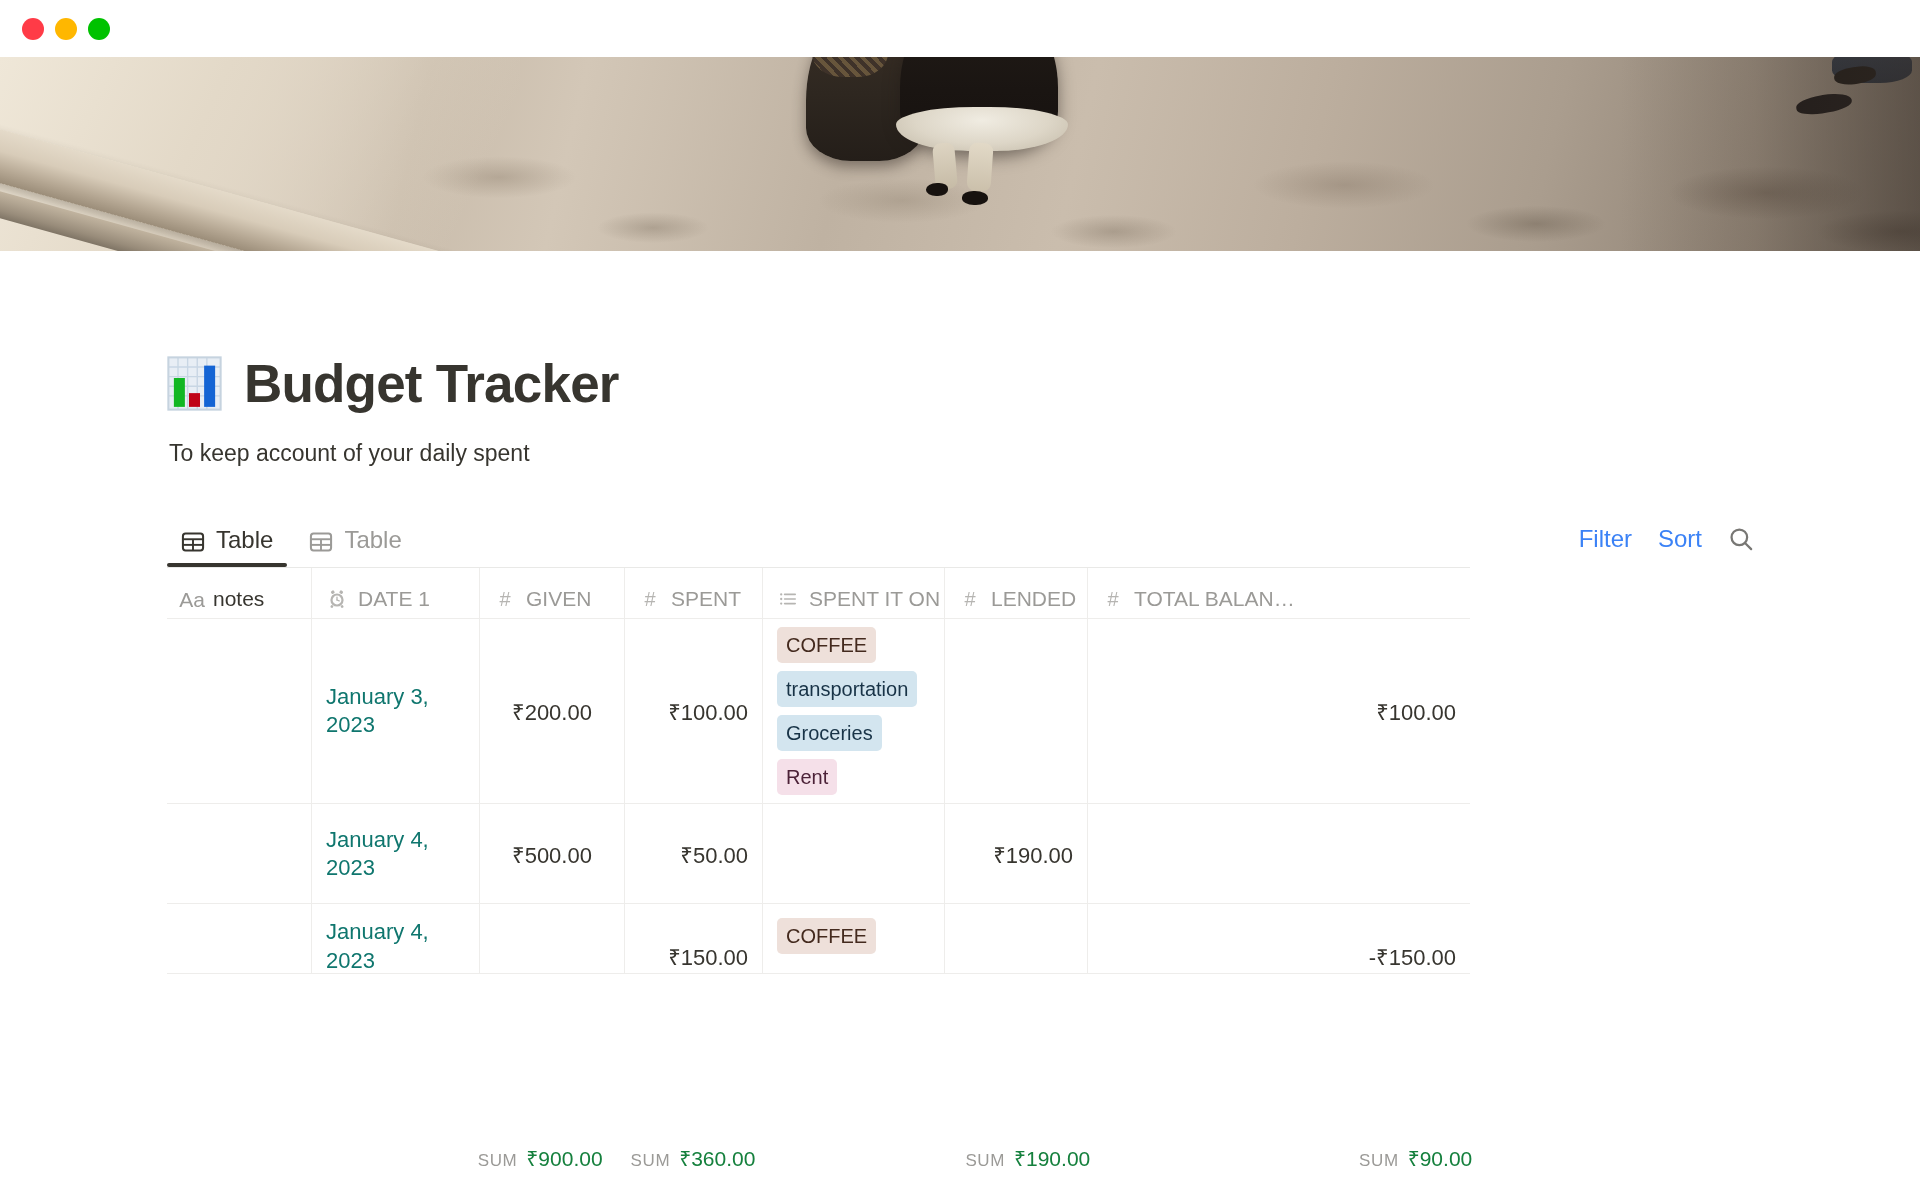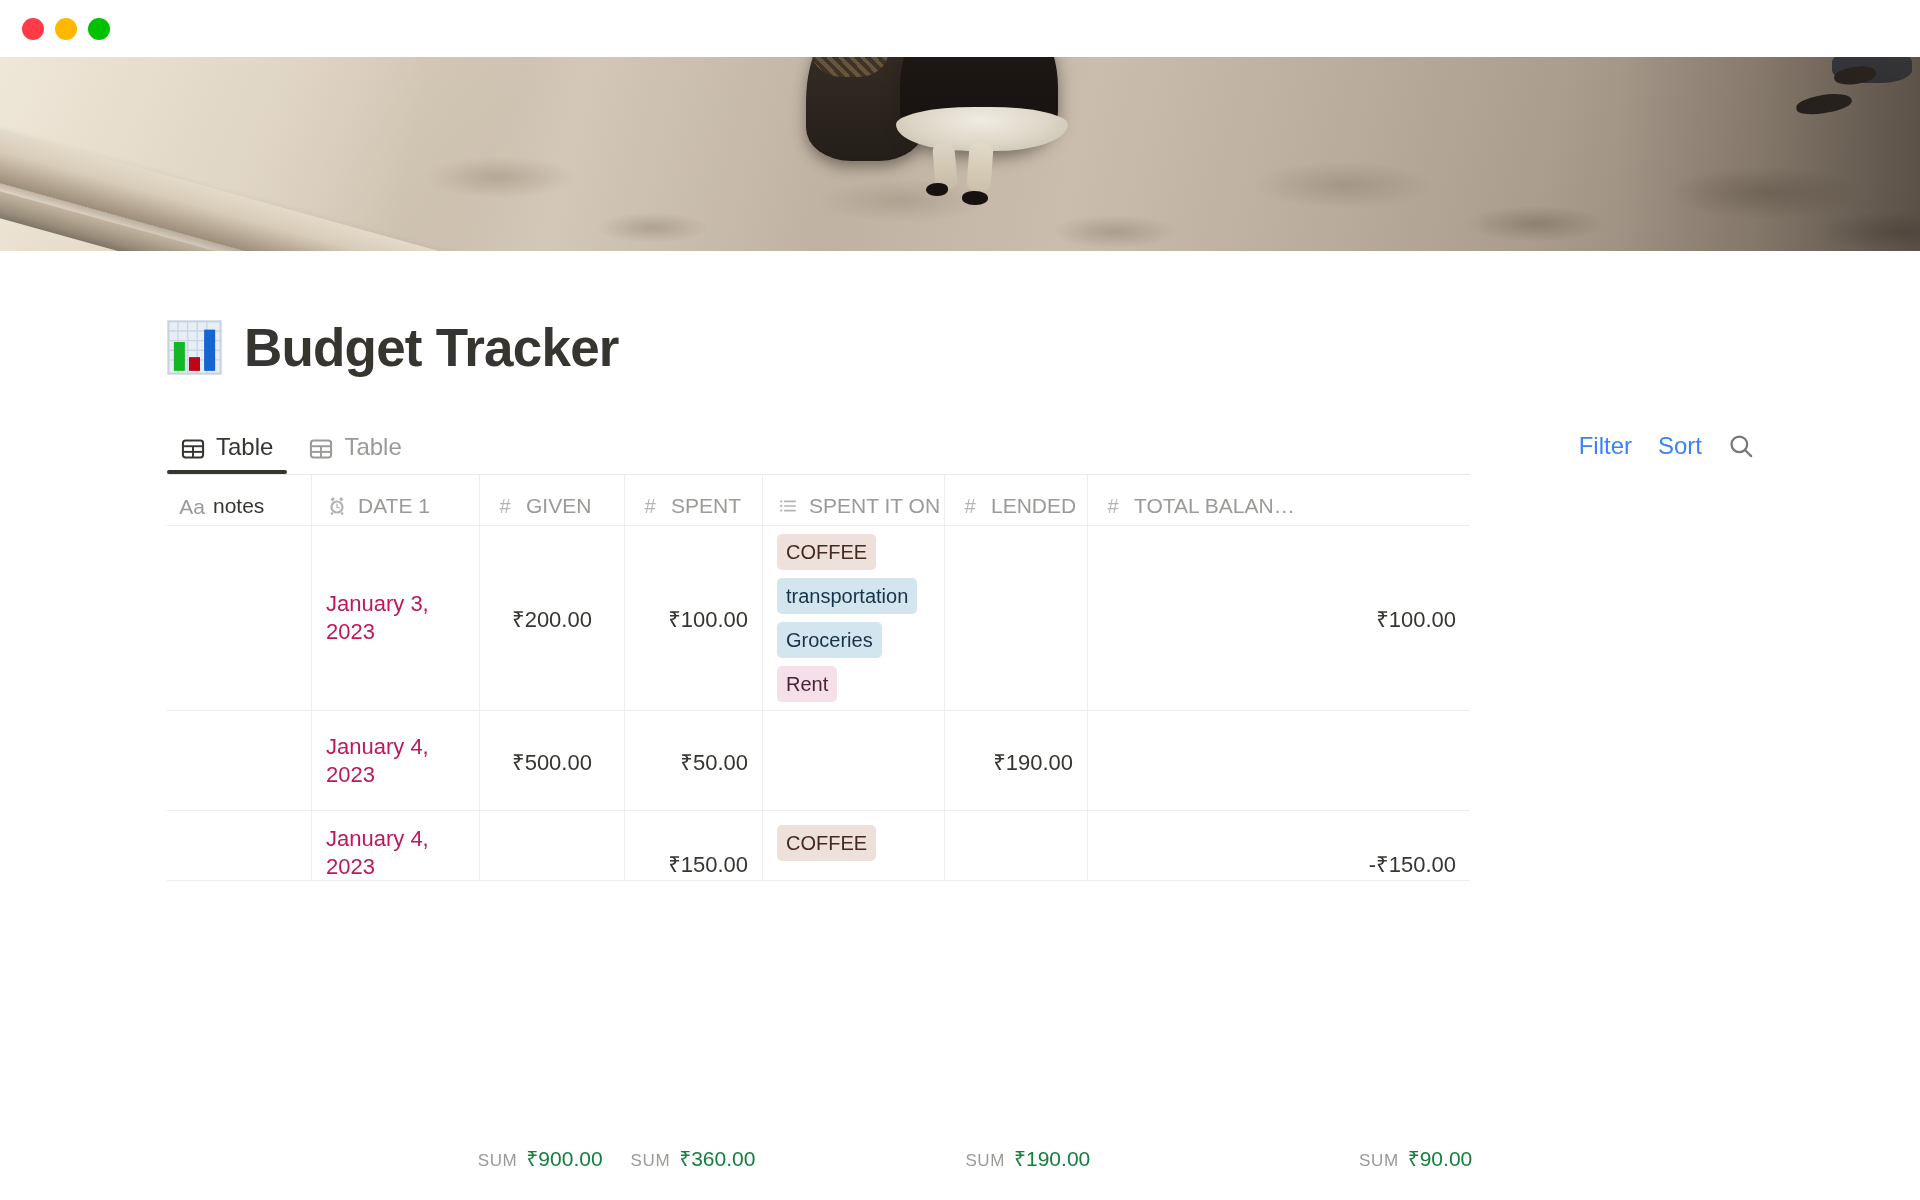--- a/index.html
+++ b/index.html
@@ -226,21 +226,21 @@
     width: 1600px;
     margin: 0 auto;
     padding-left: 7px;
     position: relative;
   }
 
   .title-row {
     display: flex;
     align-items: center;
     gap: 22px;
-    padding-top: 68px;
+    padding-top: 104px;
   }
 
   .page-emoji {
     width: 55px;
     height: 55px;
     flex: 0 0 55px;
     position: relative;
     display: block;
   }
 
@@ -370,21 +370,21 @@
     font-size: 20px;
     line-height: 1;
   }
   .hdr .htxt { overflow: hidden; text-overflow: ellipsis; }
 
   .hdr-notes { color: #37352f; }
   .hdr-notes .aa { color: #9b9a97; font-size: 21px; font-weight: 400; }
 
   .cell-text {
     font-size: 22px;
-    color: #be185d;
+    color: #0f766e;
     line-height: 1.28;
     word-break: break-word;
   }
   .cell-num {
     font-size: 22px;
     color: #37352f;
     white-space: nowrap;
   }
 
   .tags {
@@ -514,20 +514,21 @@
             </g>
             <rect x="5" y="16" width="8" height="21" fill="#12b723"></rect>
             <rect x="16" y="27" width="8" height="10" fill="#c00418"></rect>
             <rect x="27" y="7" width="8" height="30" fill="#1464d4"></rect>
             <rect x="1" y="1" width="38" height="38" fill="none" stroke="#c6d3df" stroke-width="1.5"></rect>
           </svg>
         </span>
         <h1 class="page-title">Budget Tracker</h1>
       </div>
 
+      <div class="page-subtitle">To keep account of your daily spent</div>
 
       <div class="viewbar">
         <div class="tabs">
 
           <div class="tab active">
             <span class="tab-icon">
               <svg viewBox="0 0 20 20" width="24" height="24" aria-hidden="true">
                 <rect x="1.6" y="3" width="16.8" height="14" rx="2.2" fill="none" stroke="#37352f" stroke-width="1.7"></rect>
                 <line x1="1.6" y1="7.7" x2="18.4" y2="7.7" stroke="#37352f" stroke-width="1.6"></line>
                 <line x1="1.6" y1="12.4" x2="18.4" y2="12.4" stroke="#37352f" stroke-width="1.6"></line>

